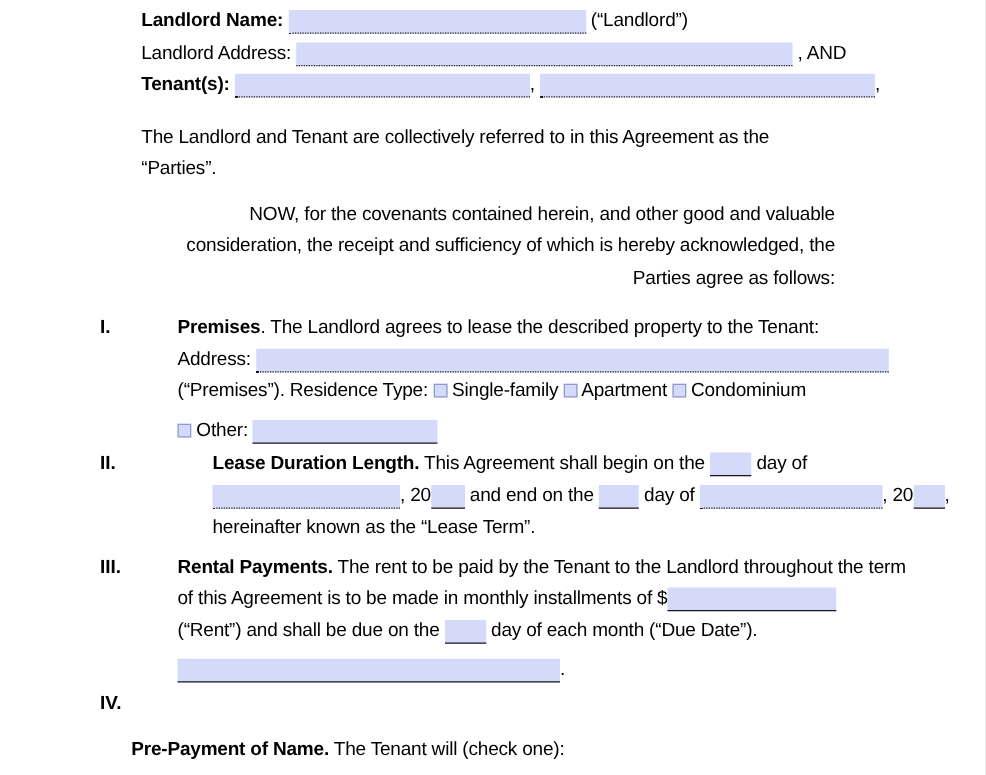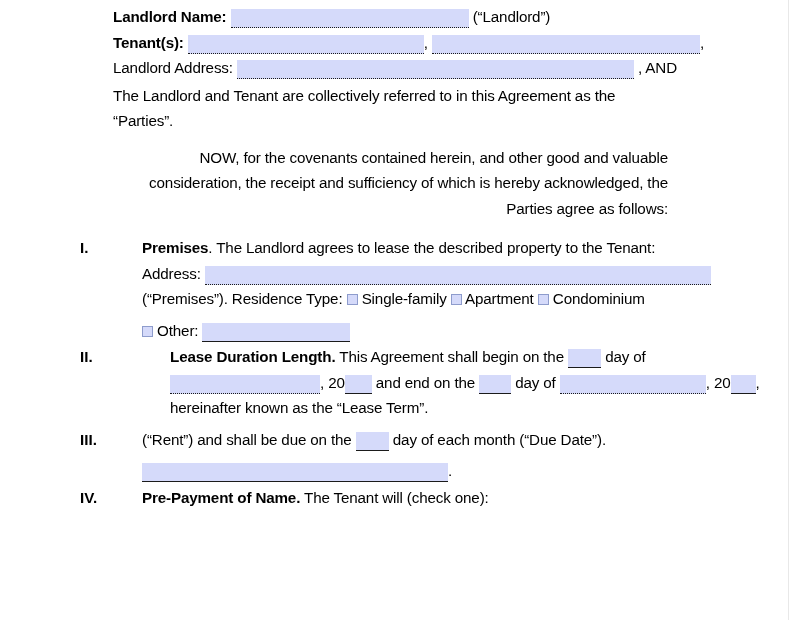--- a/index.html
+++ b/index.html
@@ -107,33 +107,33 @@
 
     <div class="blk-body">
 
       <div class="line">
         <span class="b">Landlord Name:</span>
         <span class="fld" style="width:238px;"></span>
         <span>(“Landlord”)</span>
       </div>
 
       <div class="line">
+        <span>Landlord Address:</span>
+        <span class="fld" style="width:397px;"></span>
+        <span>, AND</span>
+      </div>
+
+      <div class="line">
         <span class="b">Tenant(s):</span>
         <span class="fld" style="width:236px;"></span><span>,</span>
         <span class="fld" style="width:268px;"></span><span>,</span>
       </div>
 
-      <div class="line">
-        <span>Landlord Address:</span>
-        <span class="fld" style="width:397px;"></span>
-        <span>, AND</span>
-      </div>
-
-
-      <div class="para" style="width:560px;margin-top:2px;">
+
+      <div class="para" style="width:560px;margin-top:16px;">
         <span>The Landlord and Tenant are collectively referred to in this Agreement as the “Parties”.</span>
       </div>
 
       <div class="gap-blank"></div>
 
       <div class="para" style="width:555px;text-align:right;">
         <span>NOW, for the covenants contained herein, and other good and valuable consideration, the receipt and sufficiency of which is hereby acknowledged, the Parties agree as follows:</span>
       </div>
 
     </div>
@@ -198,38 +198,41 @@
 
       </div>
     </div>
 
     <div class="gap-small"></div>
 
     <div class="sect">
       <div class="sect-num">III.</div>
       <div class="sect-body">
 
+        <div class="para" style="width:583px;">
+          <span class="b">Rental Payments.</span><span>  The rent to be paid by the Tenant to the Landlord throughout the term of this Agreement is to be made in monthly installments of $</span><span class="fld solid" style="width:135px;"></span>
+        </div>
 
         <div class="line">
           <span>(“Rent”) and shall be due on the</span>
           <span class="fld solid" style="width:33px;"></span>
           <span>day of each month (“Due Date”).</span>
         </div>
 
         <div class="gap-small"></div>
 
 
         <div class="line">
           <span class="fld solid" style="width:306px;"></span><span>.</span>
         </div>
 
       </div>
     </div>
 
-    <div class="sect" style="margin-top:1px;">
+    <div class="sect" style="margin-top:1px;flex-direction:column;">
       <div class="sect-num">IV.</div>
       <div class="sect-body">
 
         <div class="line">
           <span class="b">Pre-Payment of Name.</span><span> The Tenant will (check one):</span>
         </div>
 
         <div class="gap-small"></div>
 
         <div class="line sub-indent">

